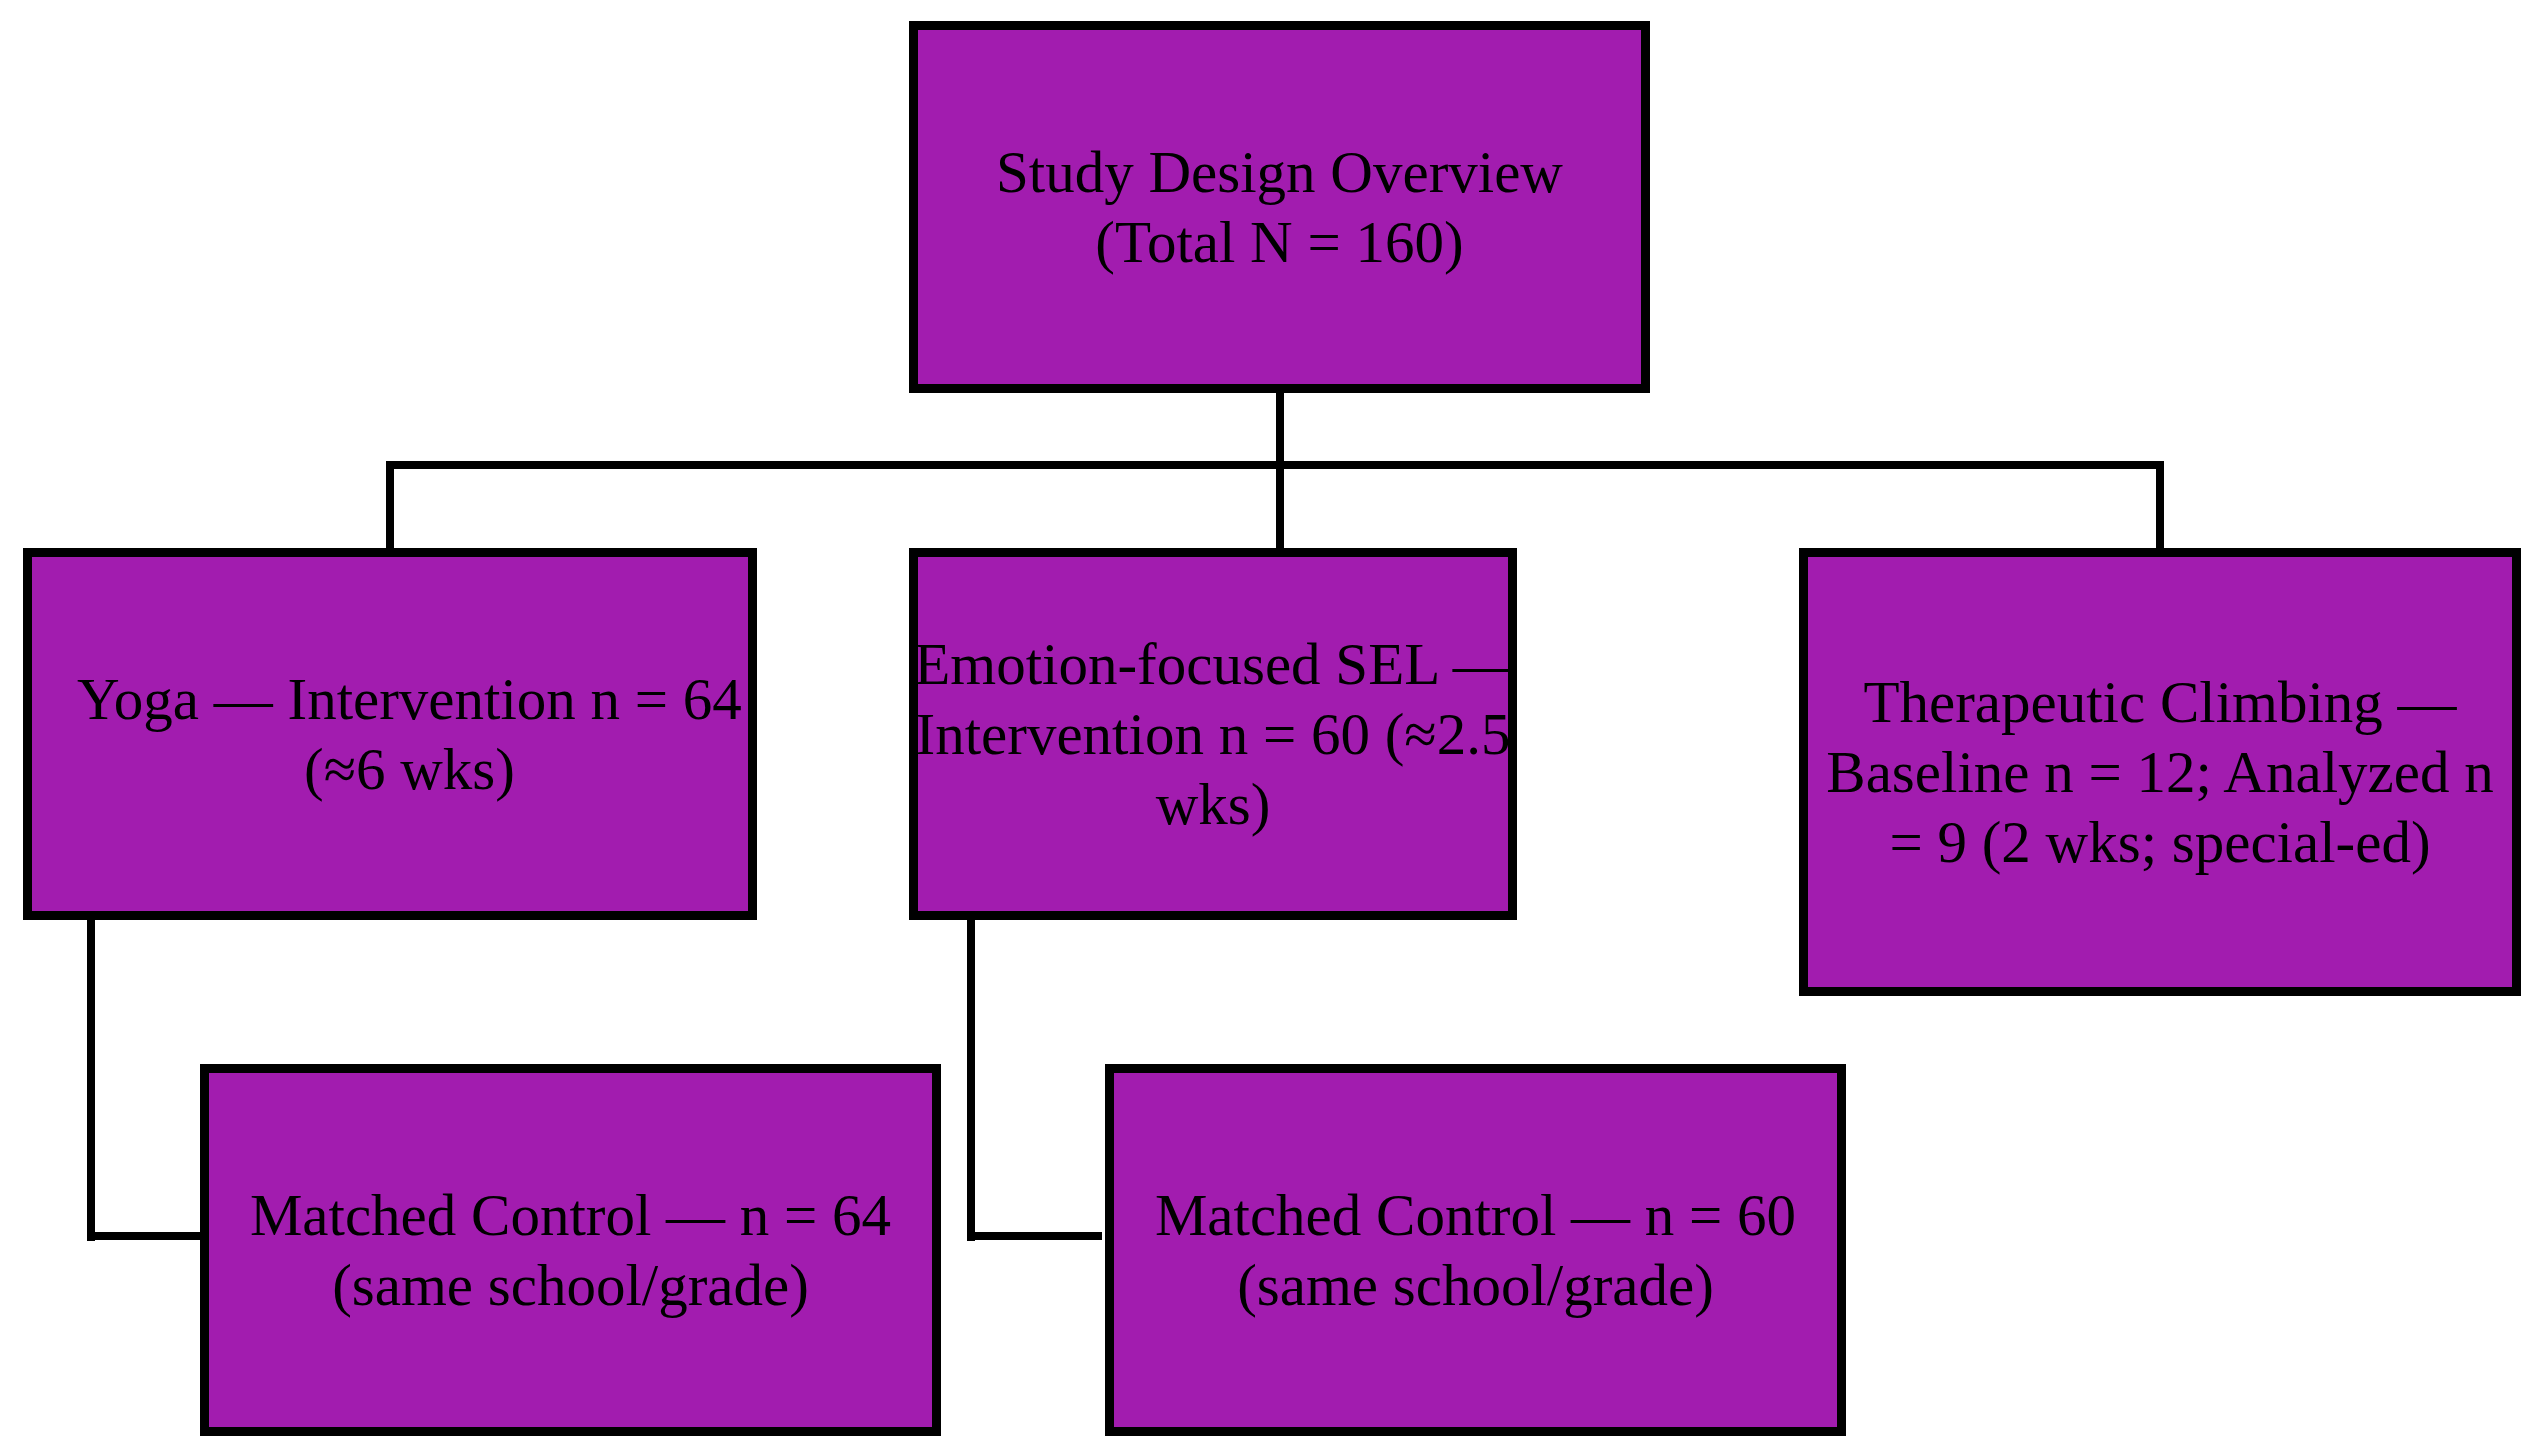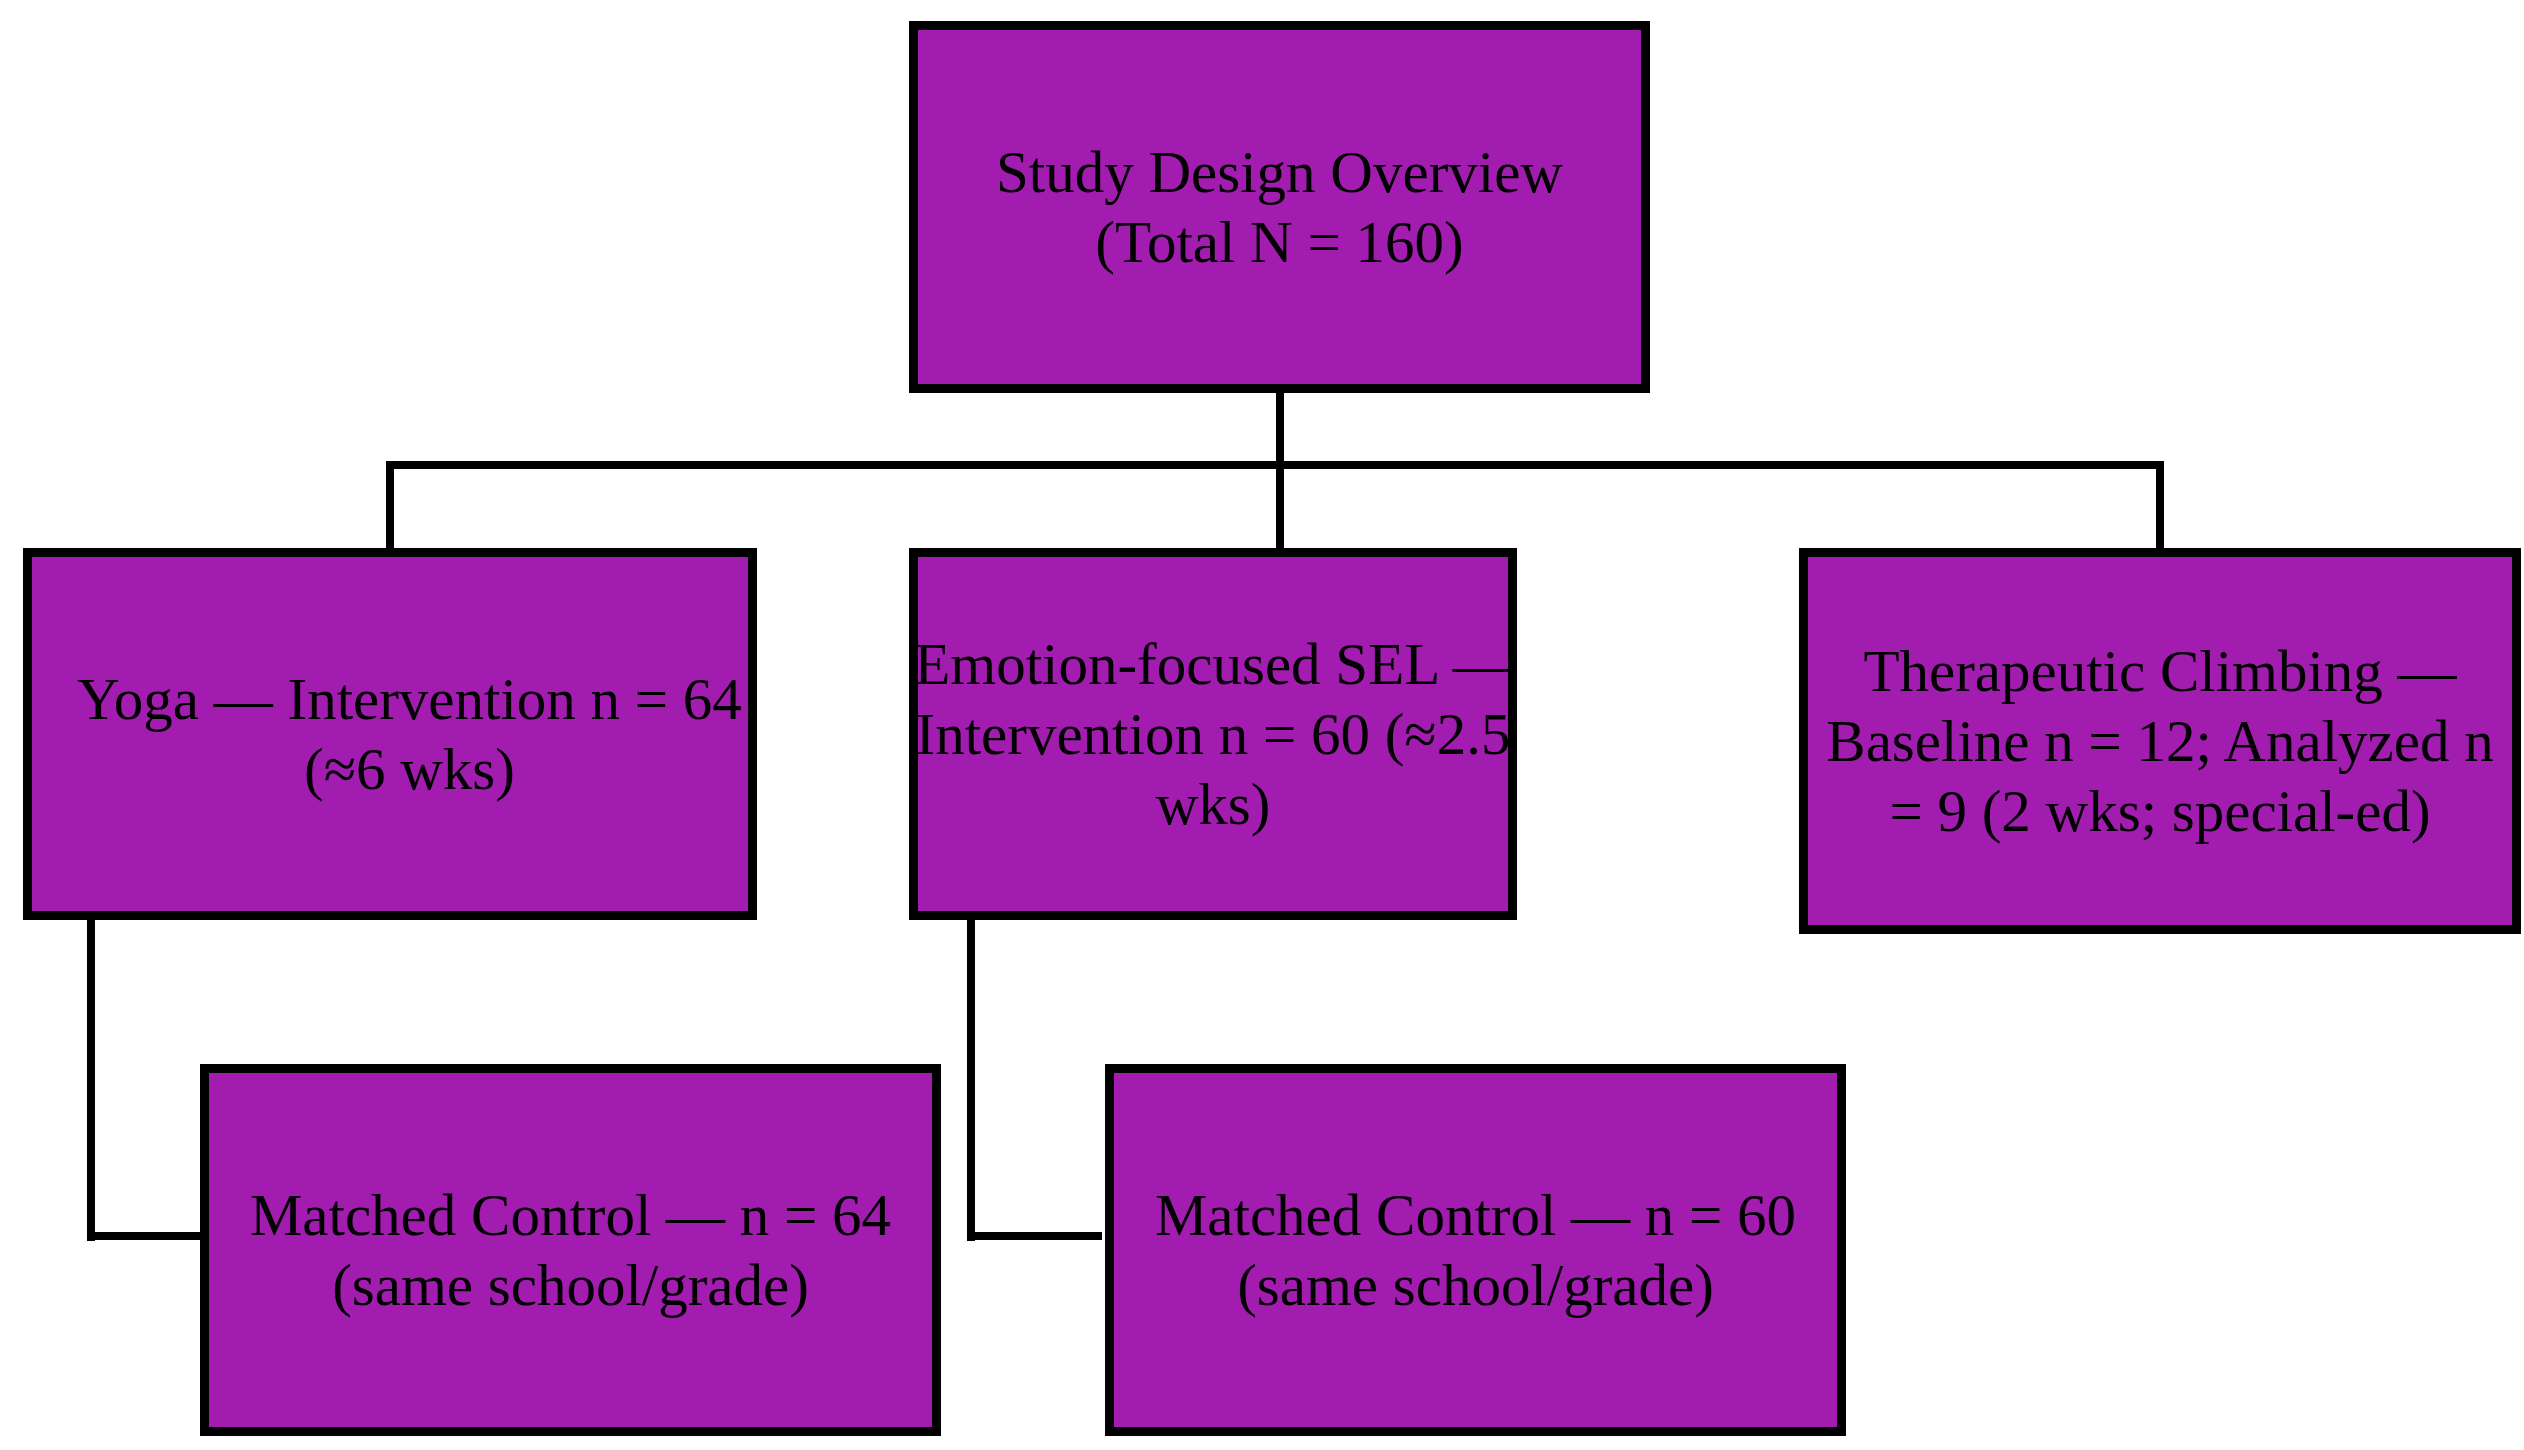--- a/index.html
+++ b/index.html
@@ -69,21 +69,21 @@
   </div>
 
   <div class="node" style="left:909px; top:548px; width:608px; height:372px;">
     <div class="txt">
       <div class="ln">Emotion-focused SEL —</div>
       <div class="ln">Intervention n = 60 (≈2.5</div>
       <div class="ln">wks)</div>
     </div>
   </div>
 
-  <div class="node" style="left:1799px; top:548px; width:722px; height:386px;">
+  <div class="node" style="left:1799px; top:548px; width:722px; height:448px;">
     <div class="txt">
       <div class="ln">Therapeutic Climbing —</div>
       <div class="ln">Baseline n = 12; Analyzed n</div>
       <div class="ln">= 9 (2 wks; special-ed)</div>
     </div>
   </div>
 
   <div class="node" style="left:200px; top:1064px; width:741px; height:372px;">
     <div class="txt">
       <div class="ln">Matched Control — n = 64</div>

